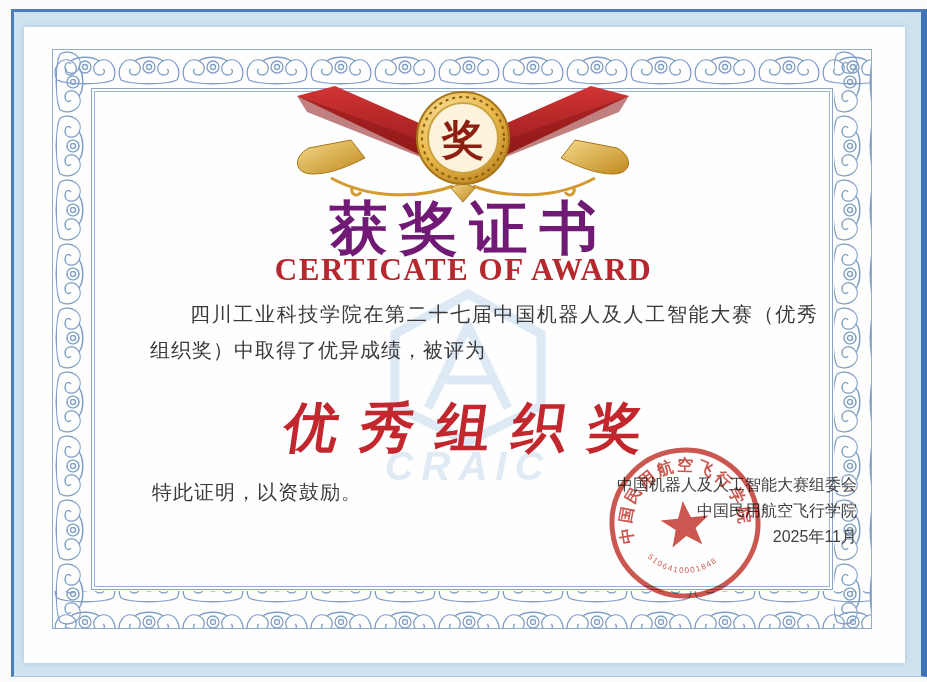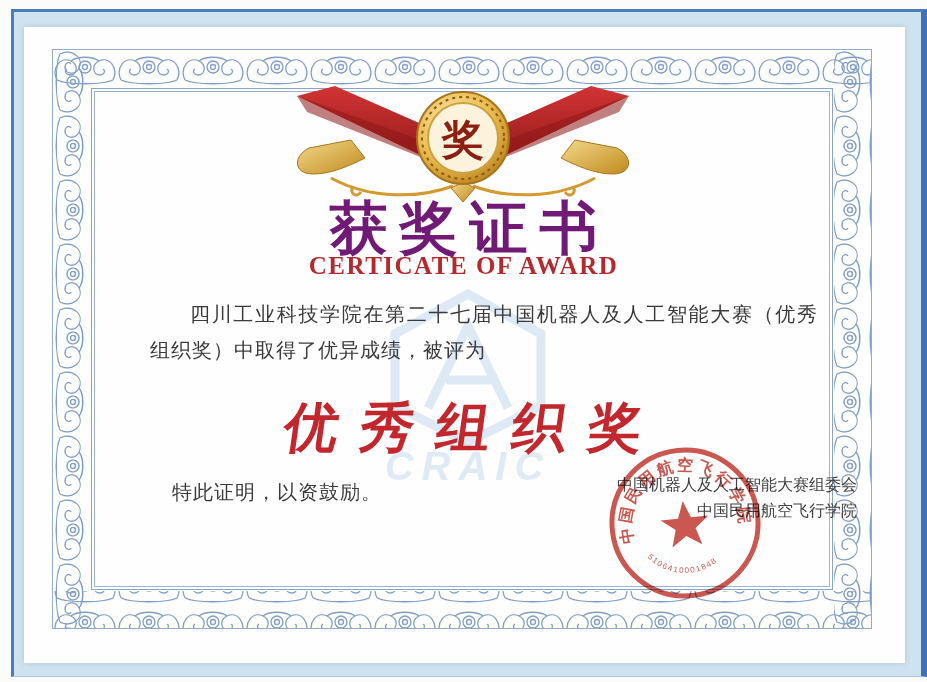--- a/index.html
+++ b/index.html
@@ -57,37 +57,37 @@
   .title {
     position: absolute; top: 190px; left: 0; width: 100%;
     text-align: center; z-index: 4;
     font-size: 58px; font-weight: 900; color: #701a75;
     letter-spacing: 12px; text-indent: 12px;
   }
   .subtitle {
     position: absolute; top: 252px; left: 0; width: 100%;
     text-align: center; z-index: 4;
     font-family: "Liberation Serif", serif;
-    font-size: 25px; font-weight: 700; color: #b5292e; letter-spacing: 1.5px;
+    font-size: 31px; font-weight: 700; color: #b5292e; letter-spacing: 1.5px;
   }
   .body-text {
     position: absolute; left: 150px; top: 296px; width: 668px; z-index: 4;
     font-size: 20px; line-height: 36px; color: #3a3a3c;
     text-indent: 2em; text-align: justify; letter-spacing: 1px;
   }
   .award {
     position: absolute; top: 392px; left: 0; width: 100%;
     text-align: center; z-index: 4;
     font-size: 54px; font-weight: 700; color: #c2272d;
     letter-spacing: 22px; text-indent: 22px;
     transform: skewX(-8deg);
   }
   .closing {
     position: absolute; left: 152px; top: 479px; z-index: 4;
-    font-size: 20px; color: #3a3a3c; letter-spacing: 1px; margin-left: 20px;
+    font-size: 20px; color: #3a3a3c; letter-spacing: 1px;
   }
   .signature {
     position: absolute; left: 551px; top: 472px; width: 306px; z-index: 4;
     text-align: right; font-size: 16px; line-height: 26px; color: #404040;
   }
   .signature div { white-space: nowrap; }
   
   .stamp {
     position: absolute; left: 605px; top: 443px; width: 160px; height: 160px;
     z-index: 5; opacity: .85; mix-blend-mode: multiply;
@@ -193,20 +193,21 @@
 
 <div class="body-text">四川工业科技学院在第二十七届中国机器人及人工智能大赛（优秀组织奖）中取得了优异成绩，被评为</div>
 
 <div class="award">优秀组织奖</div>
 
 <div class="closing">特此证明，以资鼓励。</div>
 
 <div class="signature">
   <div>中国机器人及人工智能大赛组委会</div>
   <div>中国民用航空飞行学院</div>
+  <div>2025年11月</div>
 </div>
 
 <svg class="stamp" width="160" height="160" viewBox="0 0 160 160">
   <defs>
     <path id="arcTop" d="M 28,96 A 54,54 0 1 1 132,96" fill="none"></path>
     <path id="arcBottom" d="M 32,98 A 52,52 0 0 0 128,98" fill="none"></path>
   </defs>
   <circle cx="80" cy="80" r="73" fill="none" stroke="#c23a32" stroke-width="5"></circle>
   <polygon points="80,58 86.5,75 104,75 90,86 95,103 80,93 65,103 70,86 56,75 73.5,75" fill="#c23a32"></polygon>
   <text font-size="16" fill="#c23a32" font-weight="bold" letter-spacing="3">

